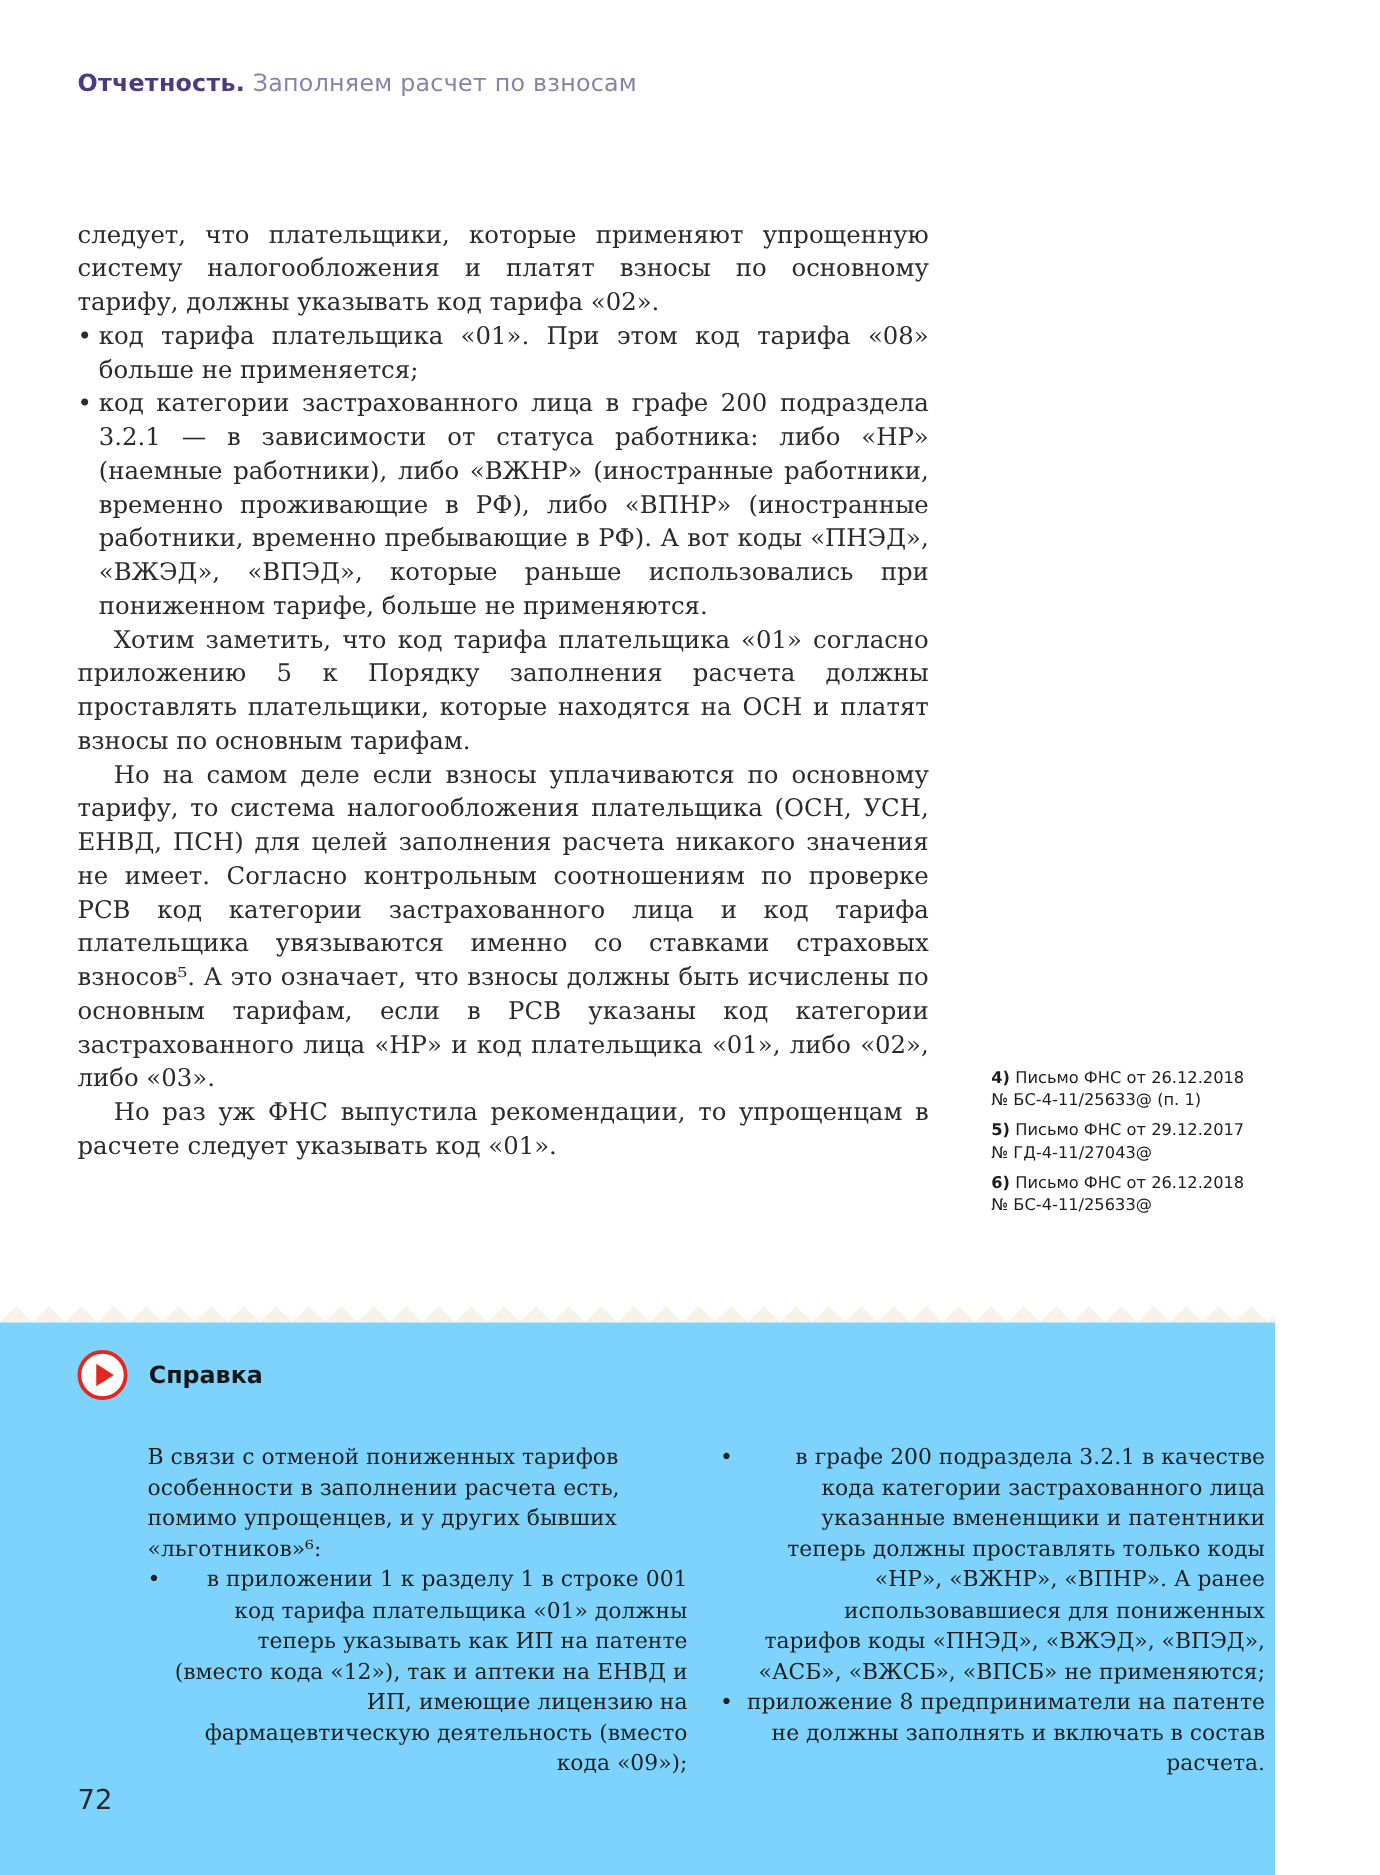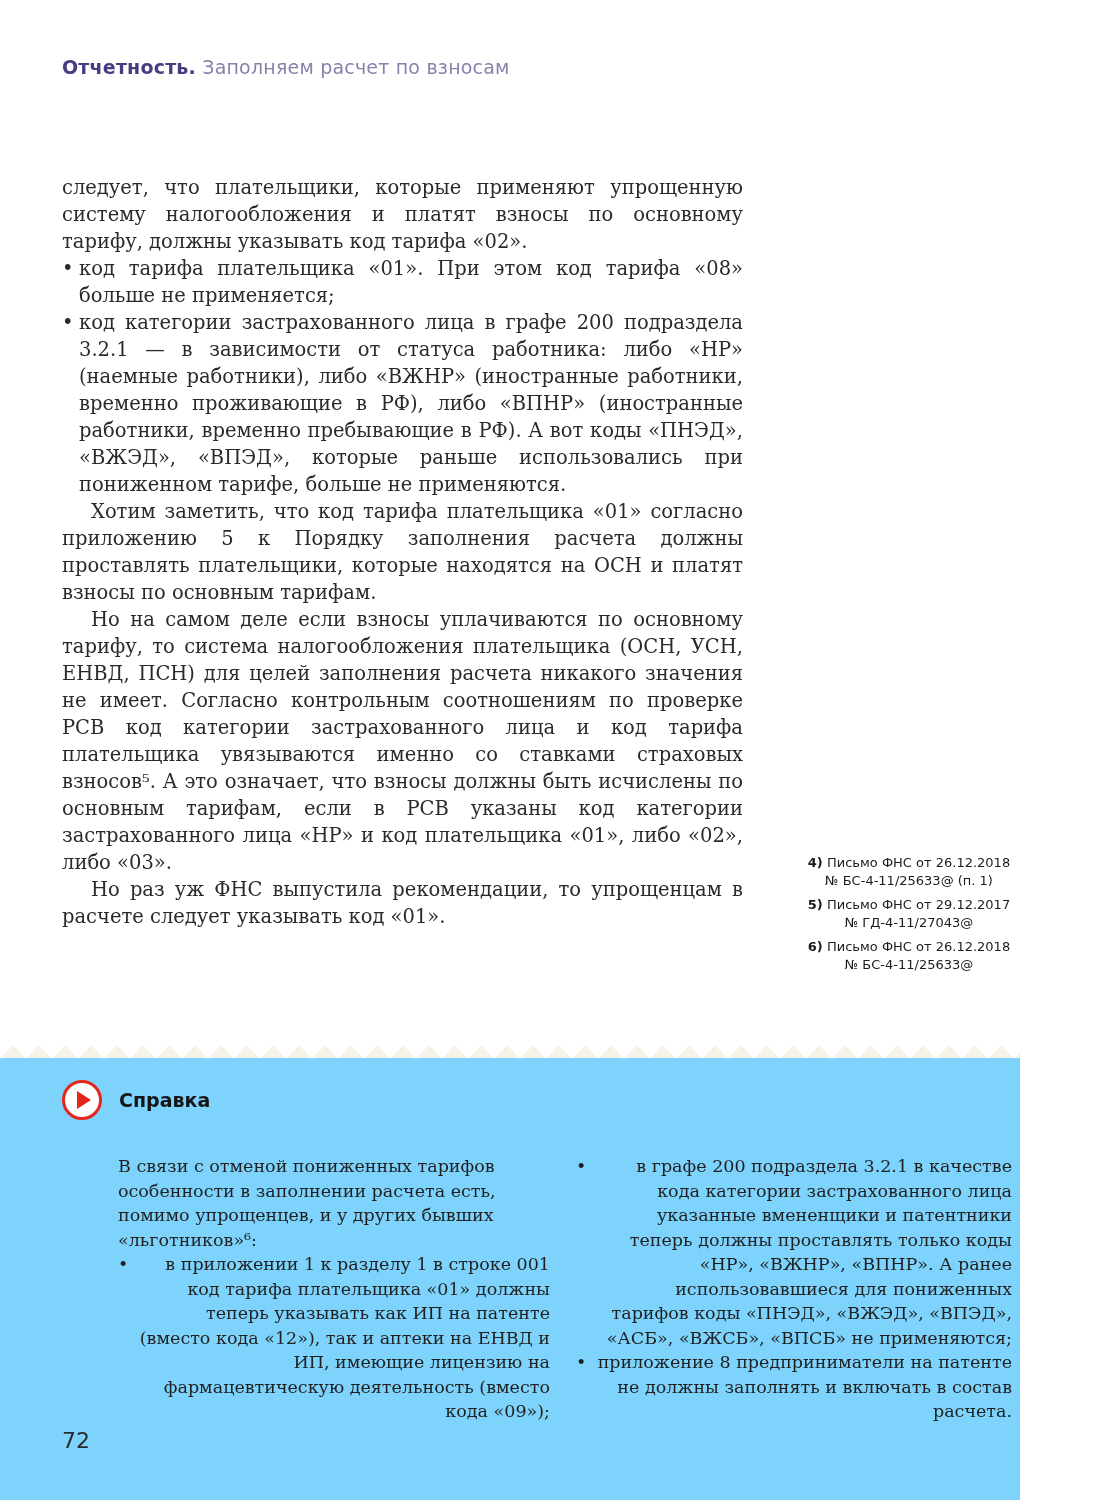--- a/index.html
+++ b/index.html
@@ -50,21 +50,21 @@
   .footnotes {
     position: absolute;
     left: 793px;
     top: 854px;
     width: 232px;
     font-family: "DejaVu Sans", sans-serif;
     font-size: 13px;
     line-height: 17.5px;
     color: #1c1c1c;
   }
-  .footnote { margin-bottom: 7px; text-align: center; }
+  .footnote { margin-bottom: 7px; }
   .footnote b { font-weight: bold; }
 
   
   .reference-box {
     position: absolute;
     left: 0;
     top: 1045px;
     width: 1104px;
     height: 455px;
   }

